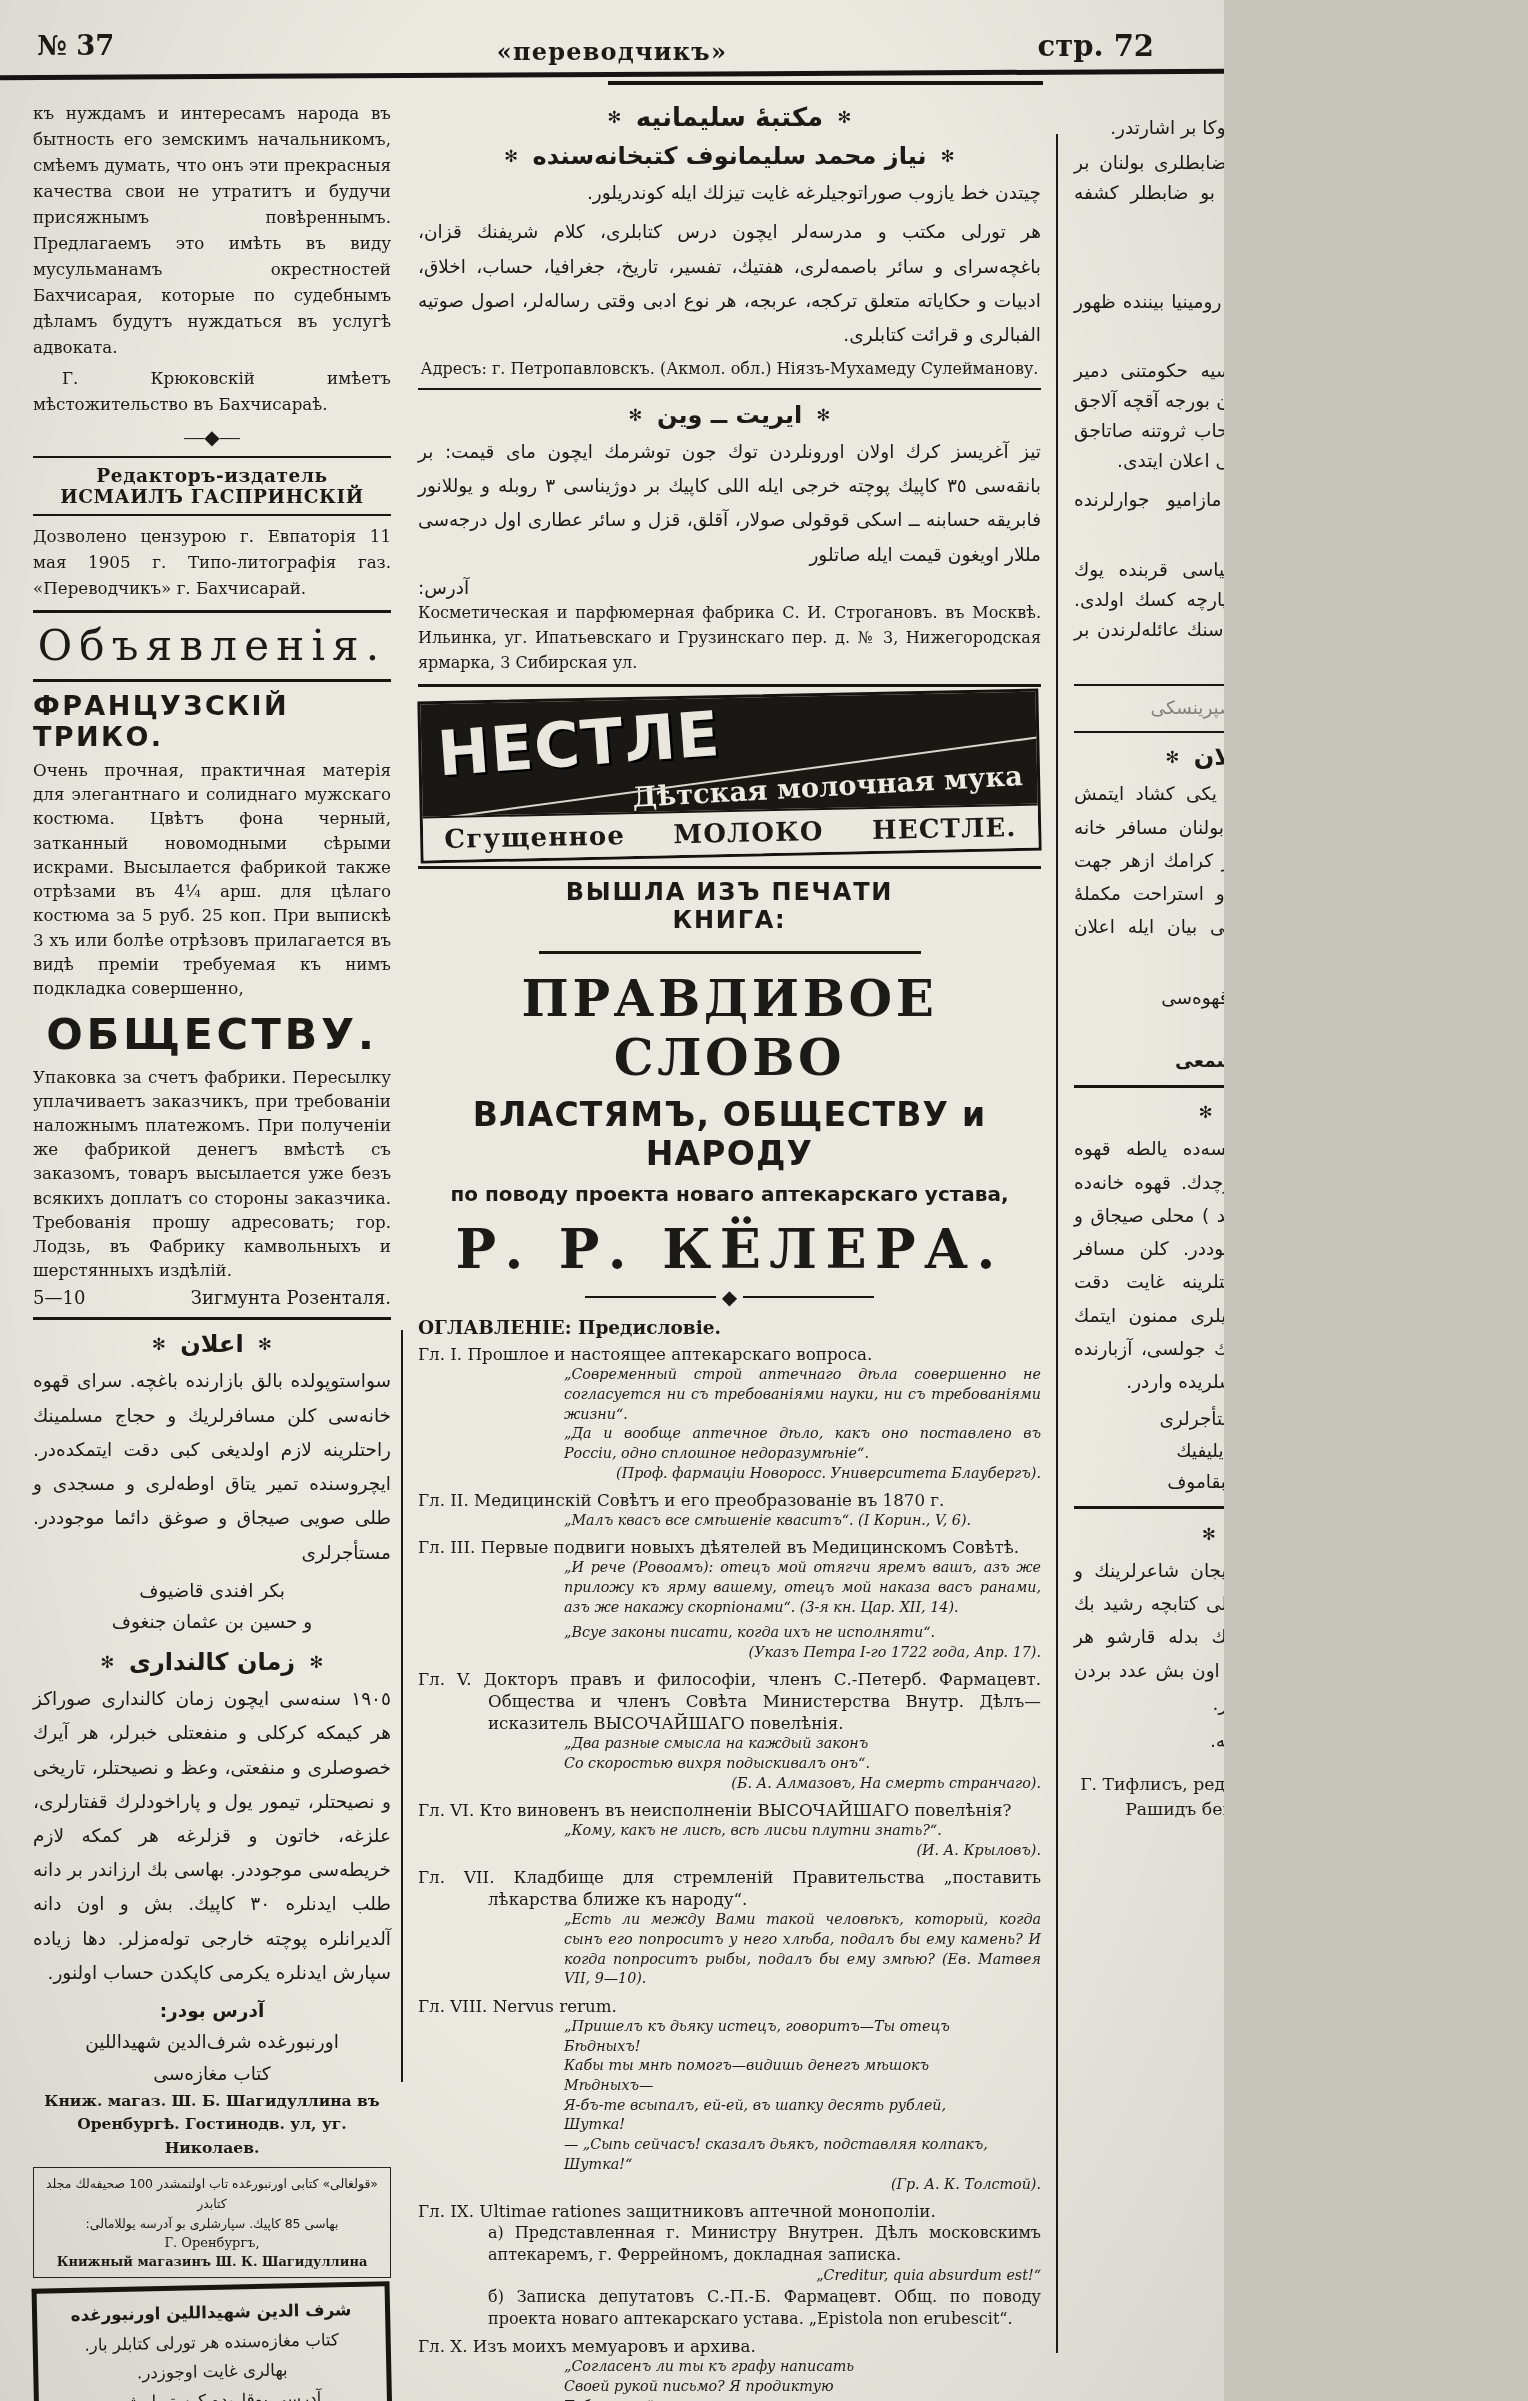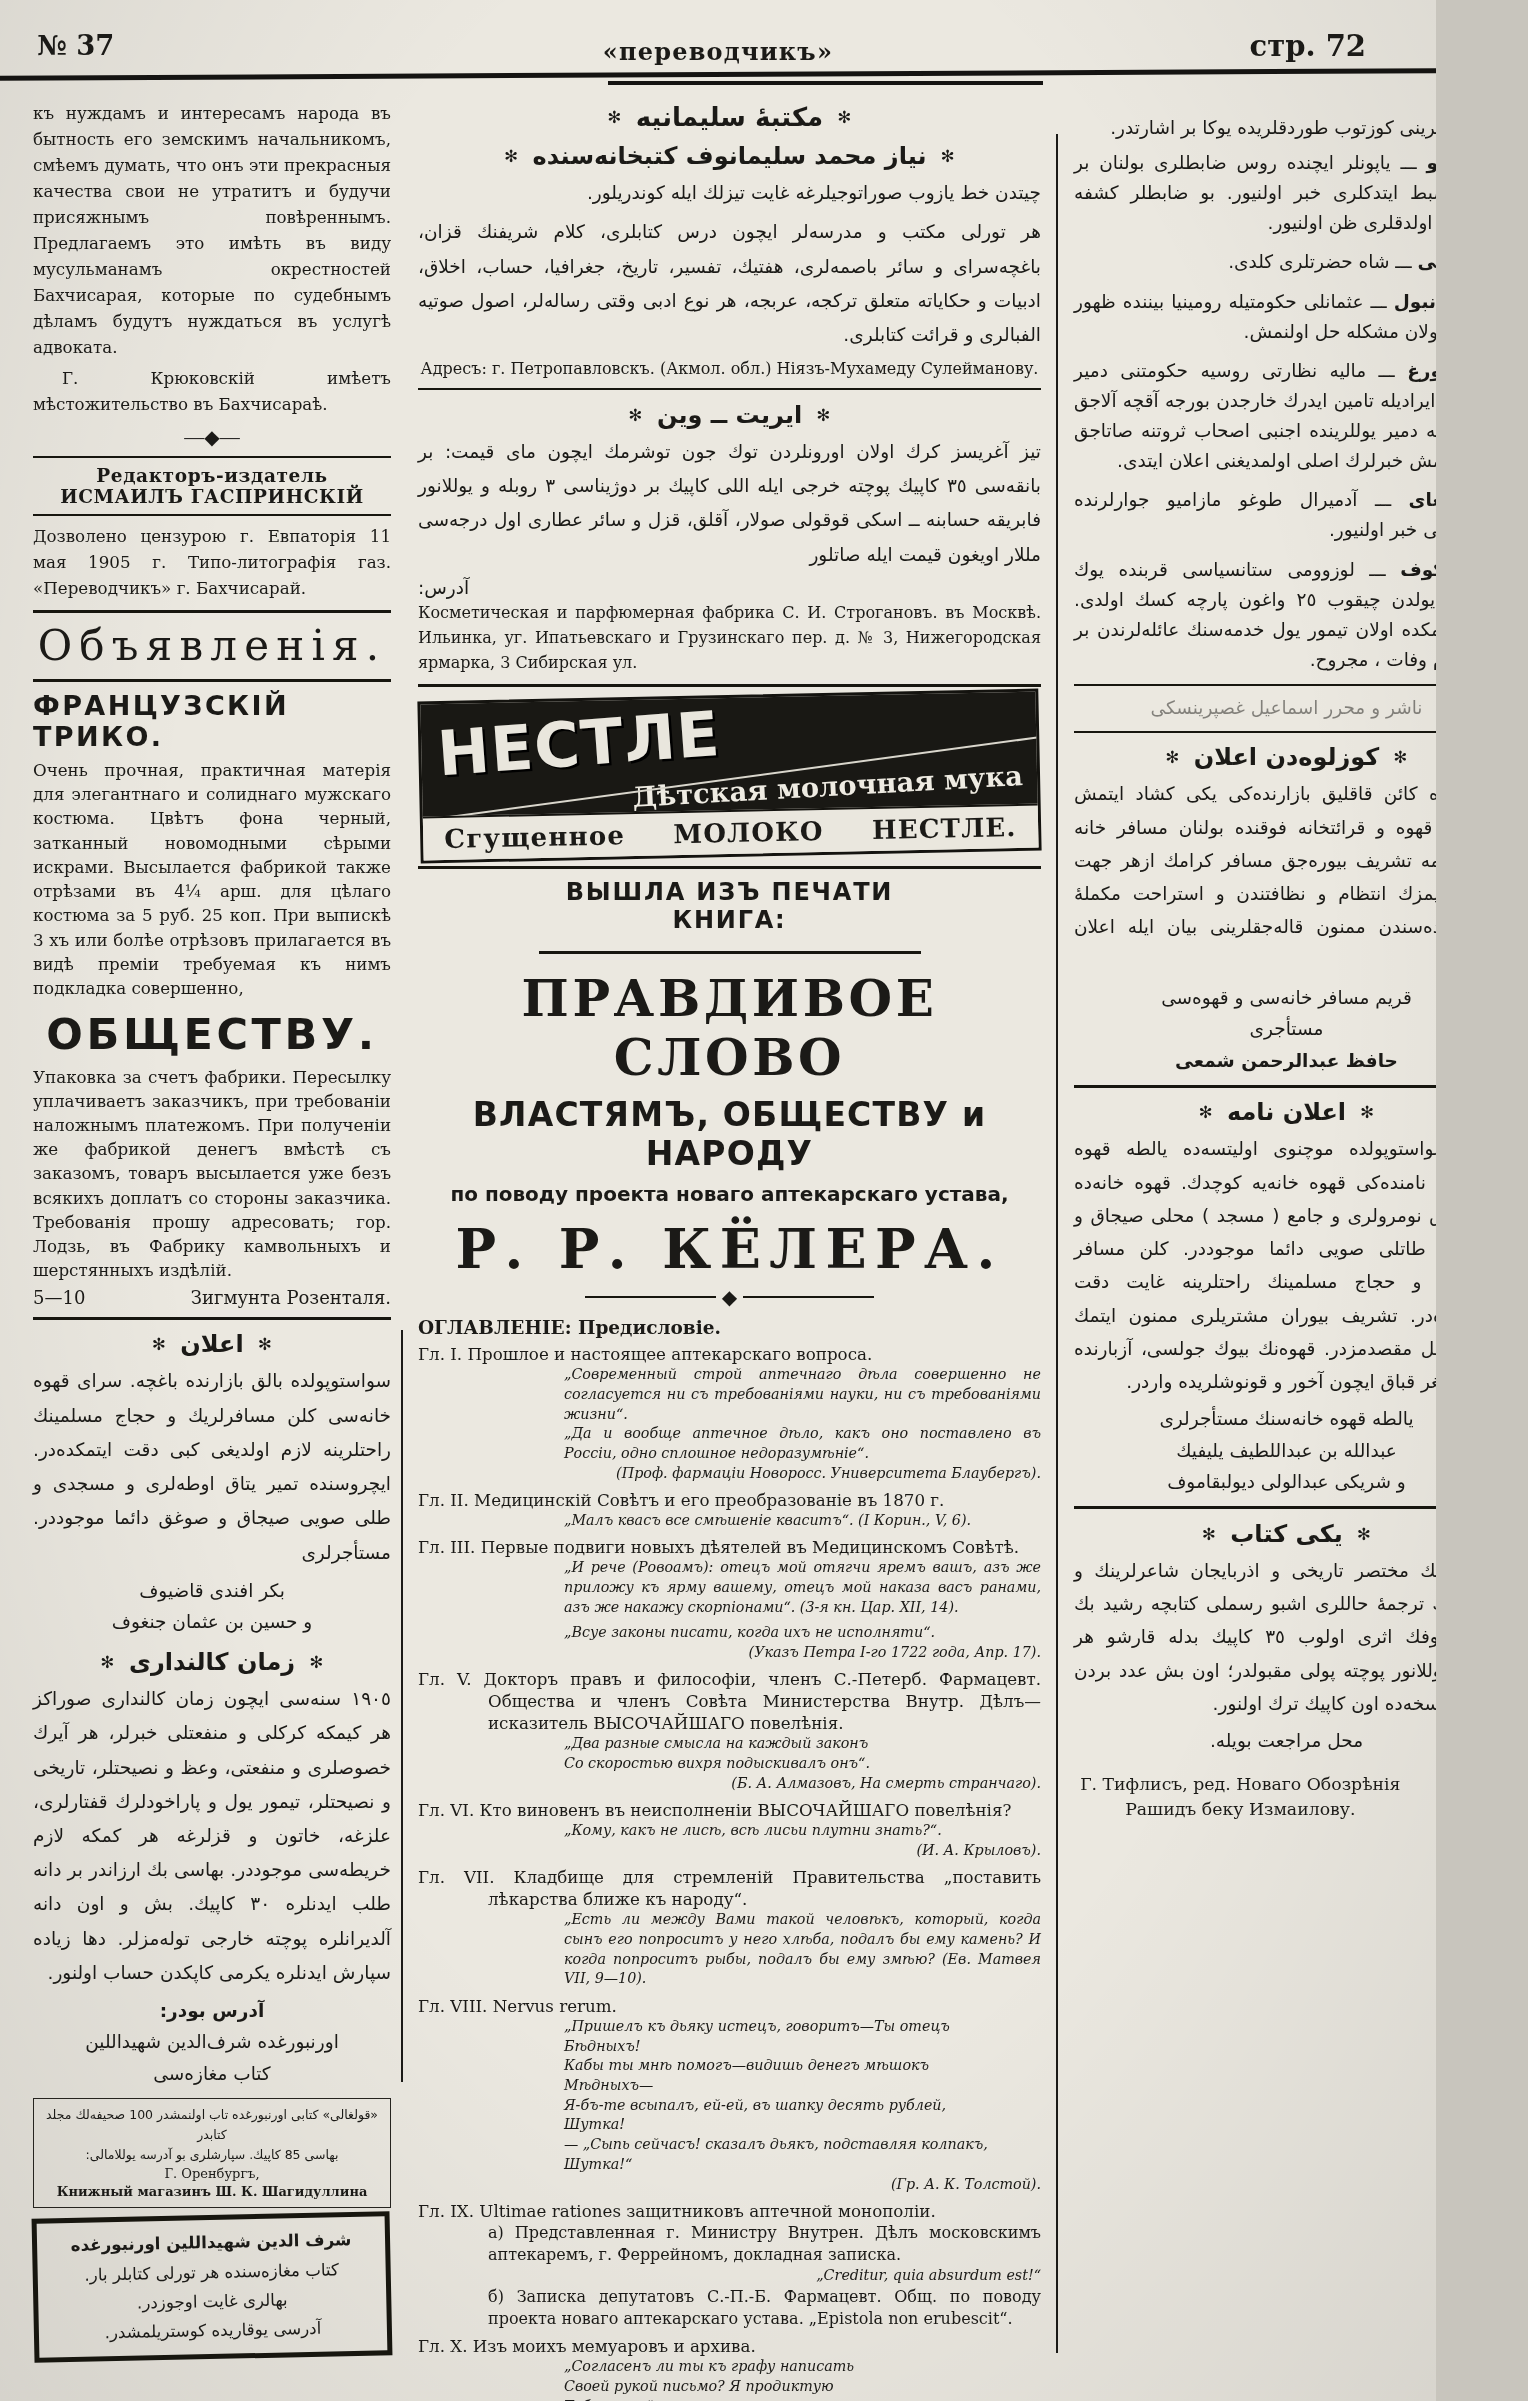--- a/index.html
+++ b/index.html
@@ -1,16 +1,16 @@
 <!DOCTYPE html>
 <html style="font-size:9.5px"><head>
 <meta charset="utf-8">
 <style>
   html,body{margin:0;padding:0;background:#c8c5bd;}
-  .page{position:relative;width:1436px;height:2401px;background:#ebe8e0;overflow:hidden;color:#1b1a17;}
+  .page{position:relative;width:1224px;height:2401px;background:#ebe8e0;overflow:hidden;color:#1b1a17;}
   .page::before{content:"";position:absolute;inset:0;z-index:0;
     background:radial-gradient(ellipse at 52% 42%, rgba(0,0,0,0) 55%, rgba(0,0,0,0.09) 100%);}
   .col{position:absolute;z-index:1;}
   .col-left{left:33px;top:100px;width:358px;}
   .col-mid{left:418px;top:91px;width:623px;}
   .col-right{left:1074px;top:113px;width:425px;}
   .vr1{position:absolute;z-index:1;left:401px;top:1330px;height:752px;width:1.8px;background:#1b1a17;}
   .vr2{position:absolute;z-index:1;left:1056px;top:134px;height:2219px;width:2.4px;background:#1b1a17;}
 
   .hdr-issue{position:absolute;z-index:1;left:37px;top:29px;font:bold 27.4px "DejaVu Serif",serif;}
@@ -130,20 +130,21 @@
     <div class="arsig">و حسين بن عثمان جنغوف</div>
     <div class="ar-head">
       <span class="fleur">✻</span>
       <span>زمان كالندارى</span>
       <span class="fleur">✻</span>
     </div>
     <p class="ar">١٩٠٥ سنه‌سى ايچون زمان كالندارى صوراكز هر كيمكه كركلى و منفعتلى خبرلر، هر آيرك خصوصلرى و منفعتى، وعظ و نصيحتلر، تاريخى و نصيحتلر، تيمور يول و پاراخودلرك قفتارلرى، علزغه، خاتون و قزلرغه هر كمكه لازم خريطه‌سى موجوددر. بهاسى بك ارزاندر بر دانه طلب ايدنلره ٣٠ كاپيك. بش و اون دانه آلديرانلره پوچته خارجى توله‌مزلر. دها زياده سپارش ايدنلره يكرمى كاپكدن حساب اولنور.</p>
     <div class="arsig b">آدرس بودر:</div>
     <div class="arsig">اورنبورغده شرف‌الدين شهيداللين</div>
     <div class="arsig">كتاب مغازه‌سى</div>
+    <p class="ru small center b">Книж. магаз. Ш. Б. Шагидуллина въ Оренбургѣ. Гостинодв. ул, уг. Николаев.</p>
     <div class="boxad">
       <div class="ar">«قولغالى» كتابى اورنبورغده تاب اولنمشدر 100 صحيفه‌لك مجلد كتابدر</div>
       <div class="ar">بهاسى 85 كاپيك. سپارشلرى بو آدرسه يوللامالى:</div>
       <div class="ru">Г. Оренбургъ,</div>
       <div class="ru b">Книжный магазинъ Ш. К. Шагидуллина</div>
     </div>
     <div class="framead">
       <div class="ar b">شرف الدين شهيداللين اورنبورغده</div>
       <div class="ar">كتاب مغازه‌سنده هر تورلى كتابلر بار.</div>
       <div class="ar">بهالرى غايت اوجوزدر.</div>

